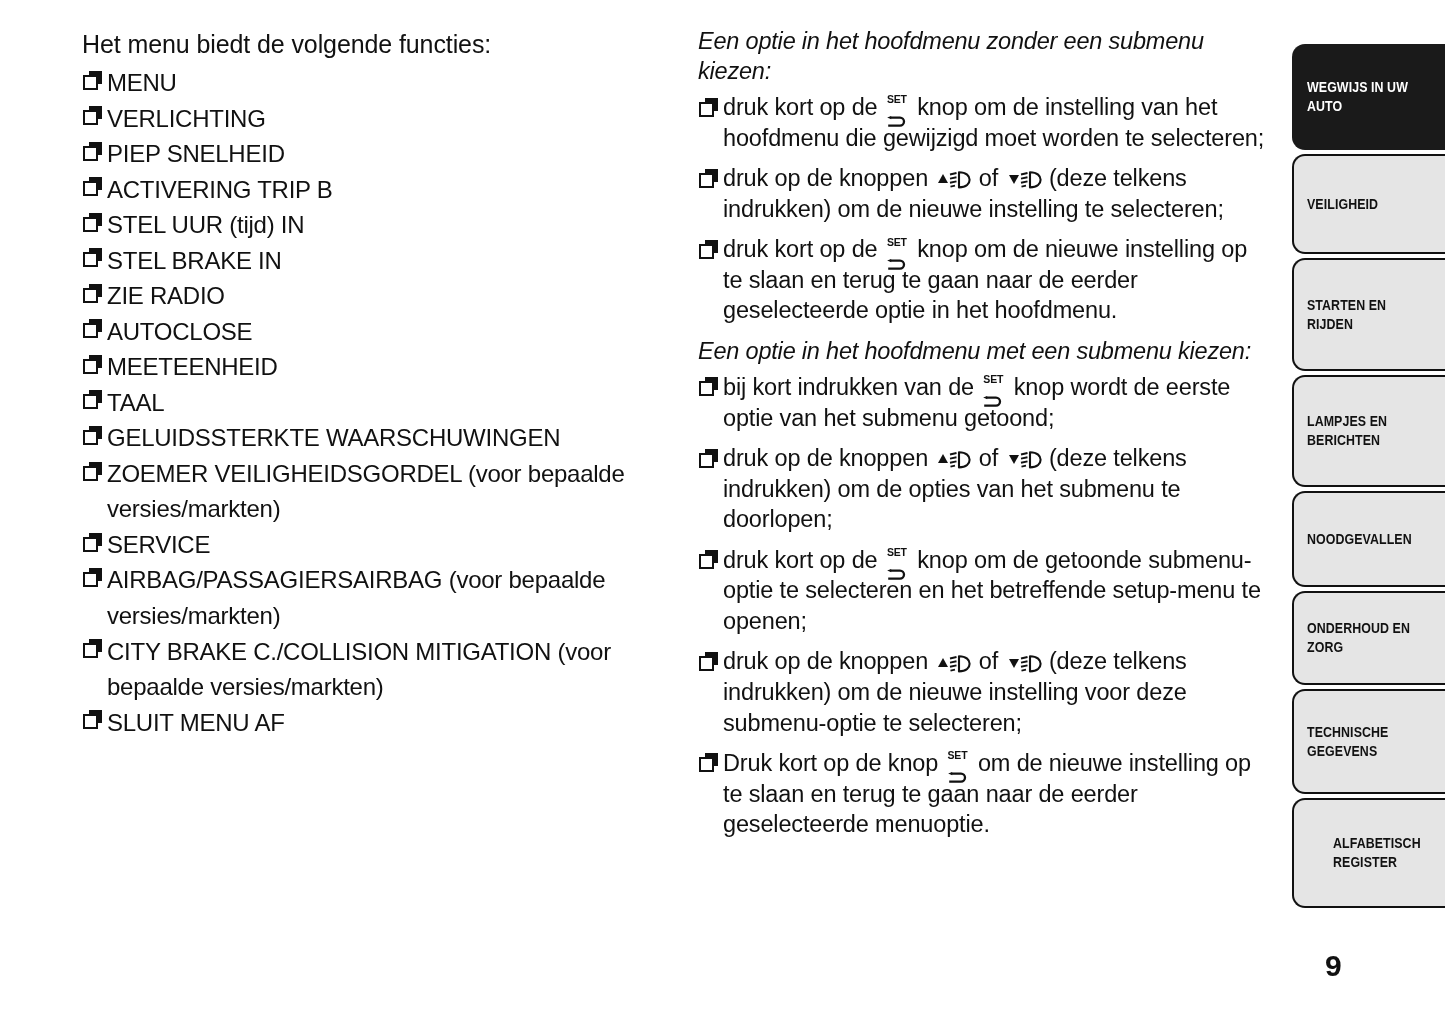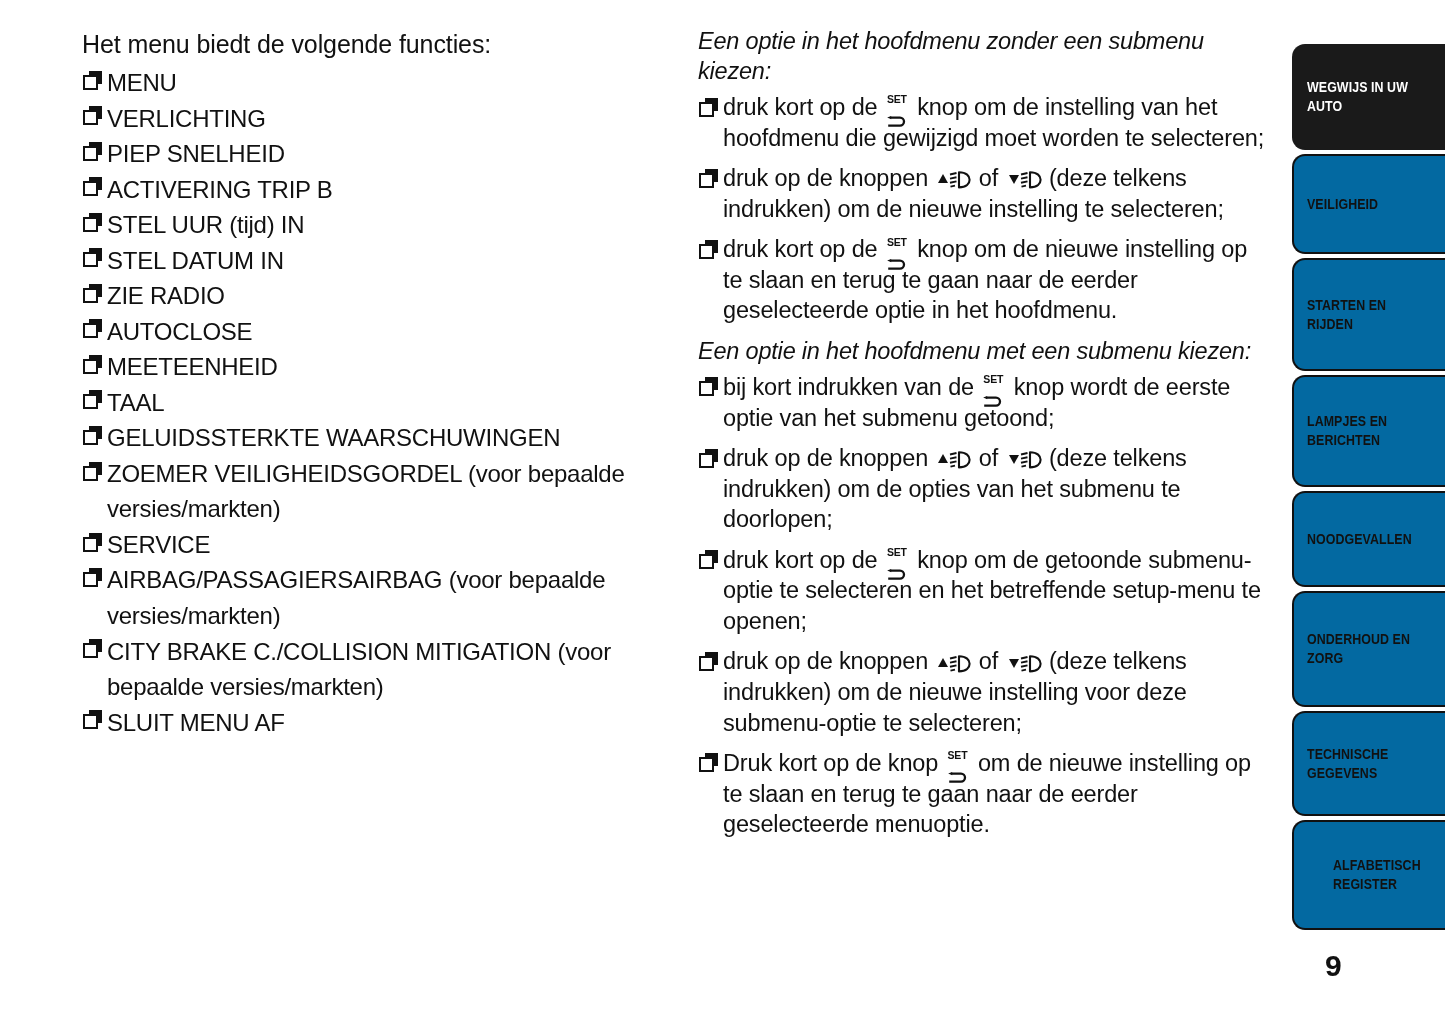--- a/index.html
+++ b/index.html
@@ -153,21 +153,21 @@
     top: 44px;
     width: 153px;
   }
   .tab {
     position: relative;
     box-sizing: border-box;
     width: 153px;
     border: 2px solid #111111;
     border-right: none;
     border-radius: 13px 0 0 13px;
-    background: #0369a1;
+    background: #e5e5e5;
     padding: 0 0 0 13px;
     display: flex;
     align-items: center;
     margin-bottom: 4px;
   }
   .tab.active {
     background: #1a1a1a;
     border-color: #1a1a1a;
     color: #ffffff;
   }
@@ -210,21 +210,21 @@
             <span class="sq"></span>
           </span><span>PIEP SNELHEID</span></li>
         <li><span class="bullet-mark">
             <span class="sq"></span>
           </span><span>ACTIVERING TRIP B</span></li>
         <li><span class="bullet-mark">
             <span class="sq"></span>
           </span><span>STEL UUR (tijd) IN</span></li>
         <li><span class="bullet-mark">
             <span class="sq"></span>
-          </span><span>STEL DATUM IN</span></li>
+          </span><span>STEL BRAKE IN</span></li>
         <li><span class="bullet-mark">
             <span class="sq"></span>
           </span><span>ZIE RADIO</span></li>
         <li><span class="bullet-mark">
             <span class="sq"></span>
           </span><span>AUTOCLOSE</span></li>
         <li><span class="bullet-mark">
             <span class="sq"></span>
           </span><span>MEETEENHEID</span></li>
         <li><span class="bullet-mark">
@@ -365,21 +365,21 @@
       <div class="tab" style="height: 113px;">
         <span class="tab-label">STARTEN EN RIJDEN</span>
       </div>
       <div class="tab" style="height: 112px;">
         <span class="tab-label">LAMPJES EN
 BERICHTEN</span>
       </div>
       <div class="tab" style="height: 96px;">
         <span class="tab-label">NOODGEVALLEN</span>
       </div>
-      <div class="tab" style="height: 116px;">
+      <div class="tab" style="height: 94px;">
         <span class="tab-label">ONDERHOUD EN
 ZORG</span>
       </div>
       <div class="tab" style="height: 105px;">
         <span class="tab-label">TECHNISCHE
 GEGEVENS</span>
       </div>
       <div class="tab" style="height: 110px; padding-left: 39px;">
         <span class="tab-label">ALFABETISCH
 REGISTER</span>

